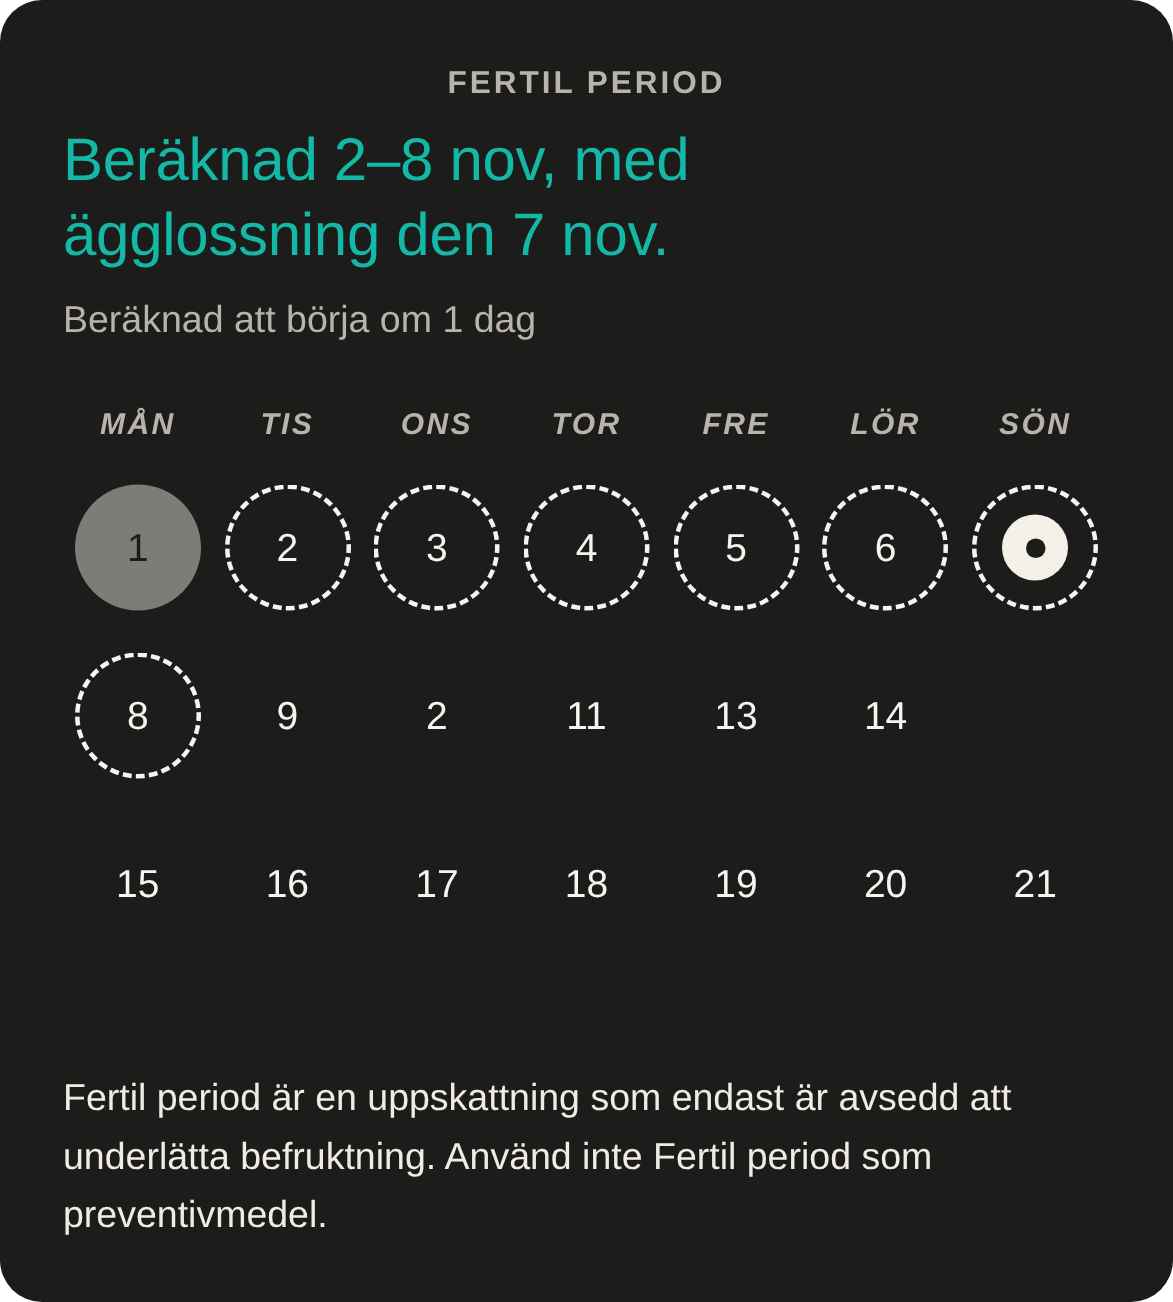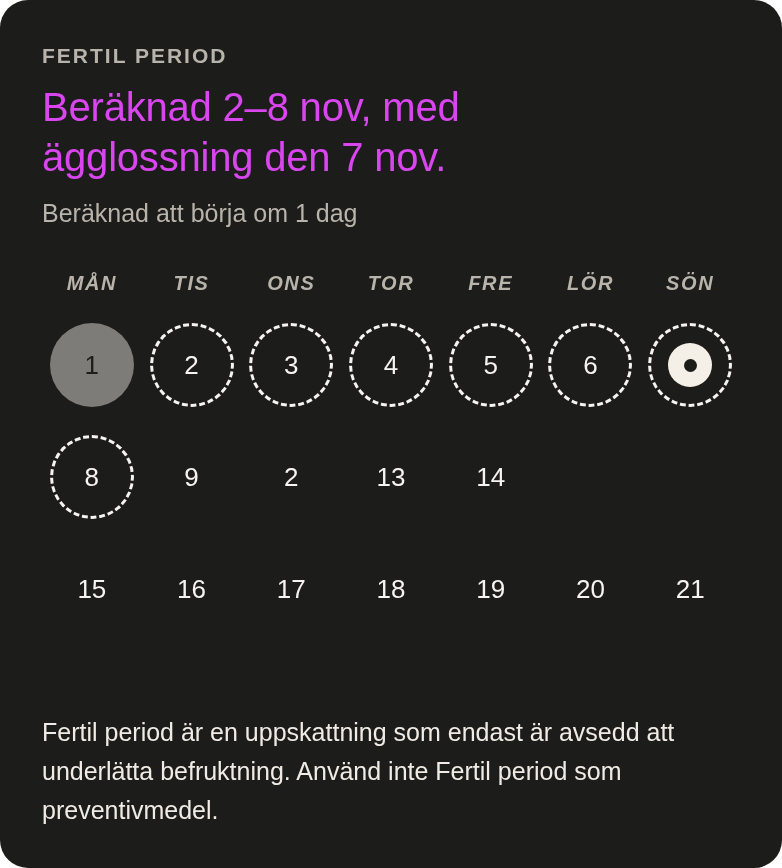--- a/index.html
+++ b/index.html
@@ -25,23 +25,24 @@
     padding: 44px 42px 0 42px;
     overflow: hidden;
   }
   .eyebrow {
     color: #b9b4ab;
     font-size: 21px;
     font-weight: bold;
     letter-spacing: 2.0px;
     text-transform: uppercase;
     margin: 0 0 14px 0;
+    text-align: center;
   }
   .headline {
-    color: #d946ef;
+    color: #14b8a6;
     font-size: 40px;
     line-height: 50px;
     font-weight: normal;
     margin: 0;
     letter-spacing: -0.2px;
     max-width: 520px;
   }
   .subline {
     color: #b9b4ab;
     font-size: 25px;
@@ -194,20 +195,25 @@
           <span class="num">9</span>
         </div>
       </div>
       <div class="day-cell">
         <div class="day">
           <span class="num">2</span>
         </div>
       </div>
       <div class="day-cell">
         <div class="day">
+          <span class="num">11</span>
+        </div>
+      </div>
+      <div class="day-cell">
+        <div class="day">
           <span class="num">13</span>
         </div>
       </div>
       <div class="day-cell">
         <div class="day">
           <span class="num">14</span>
         </div>
       </div>
     </div>
 

